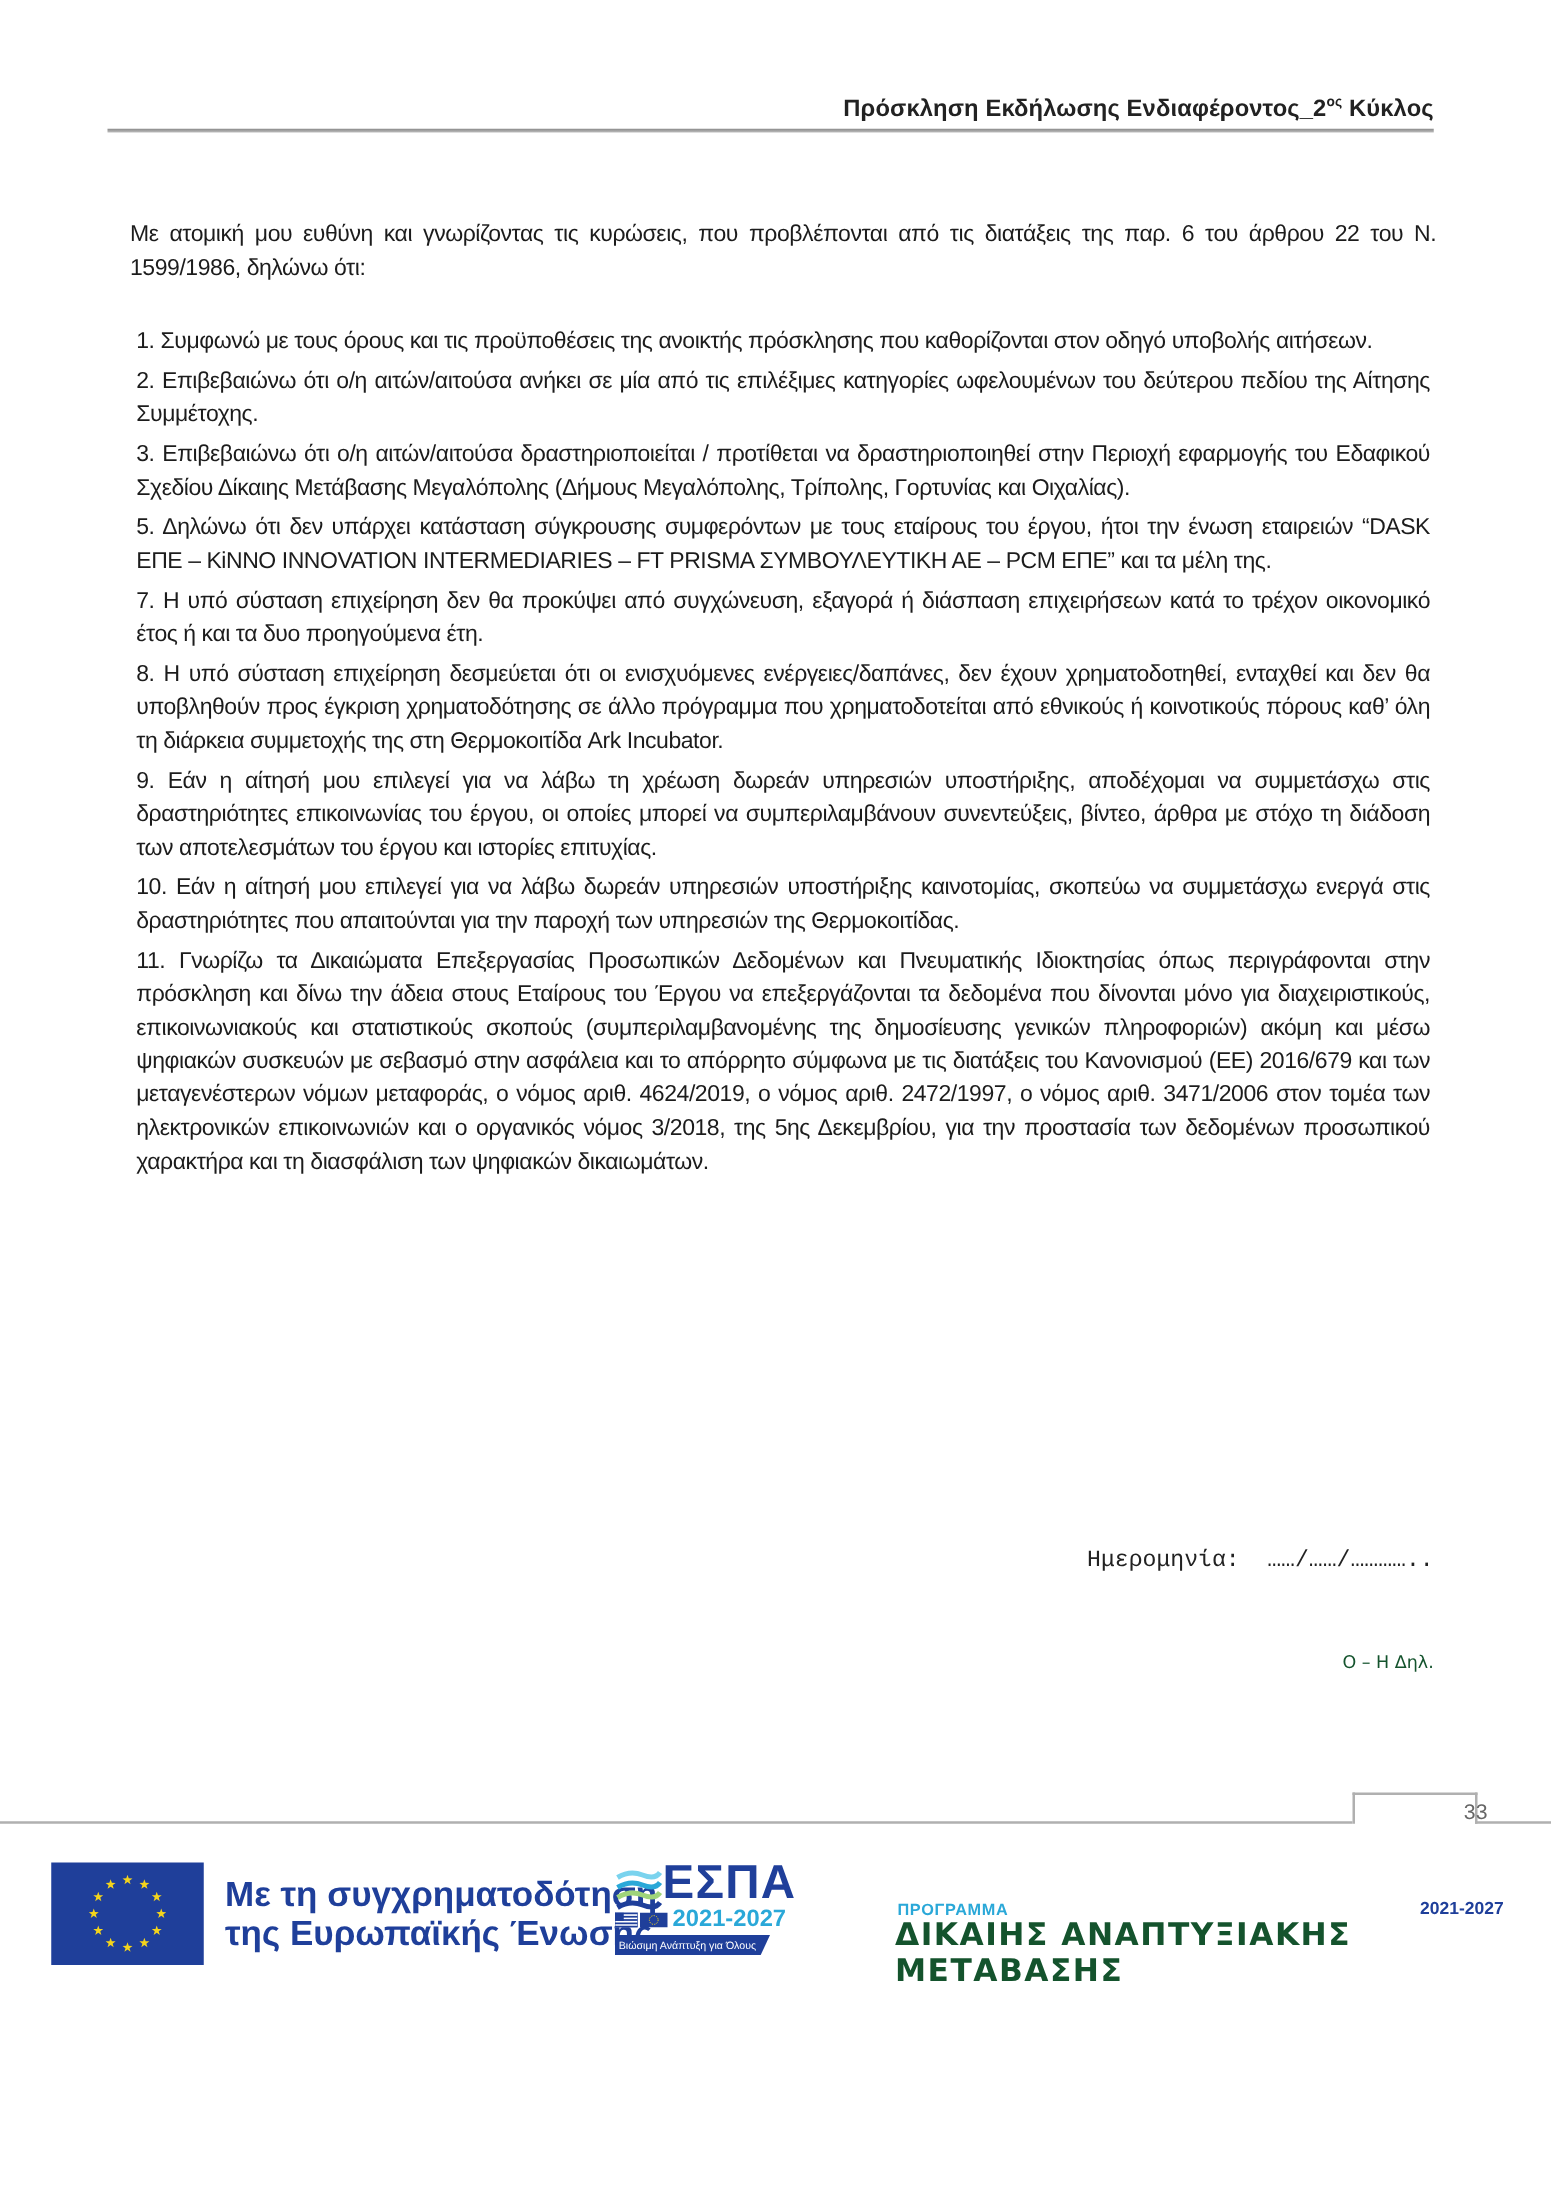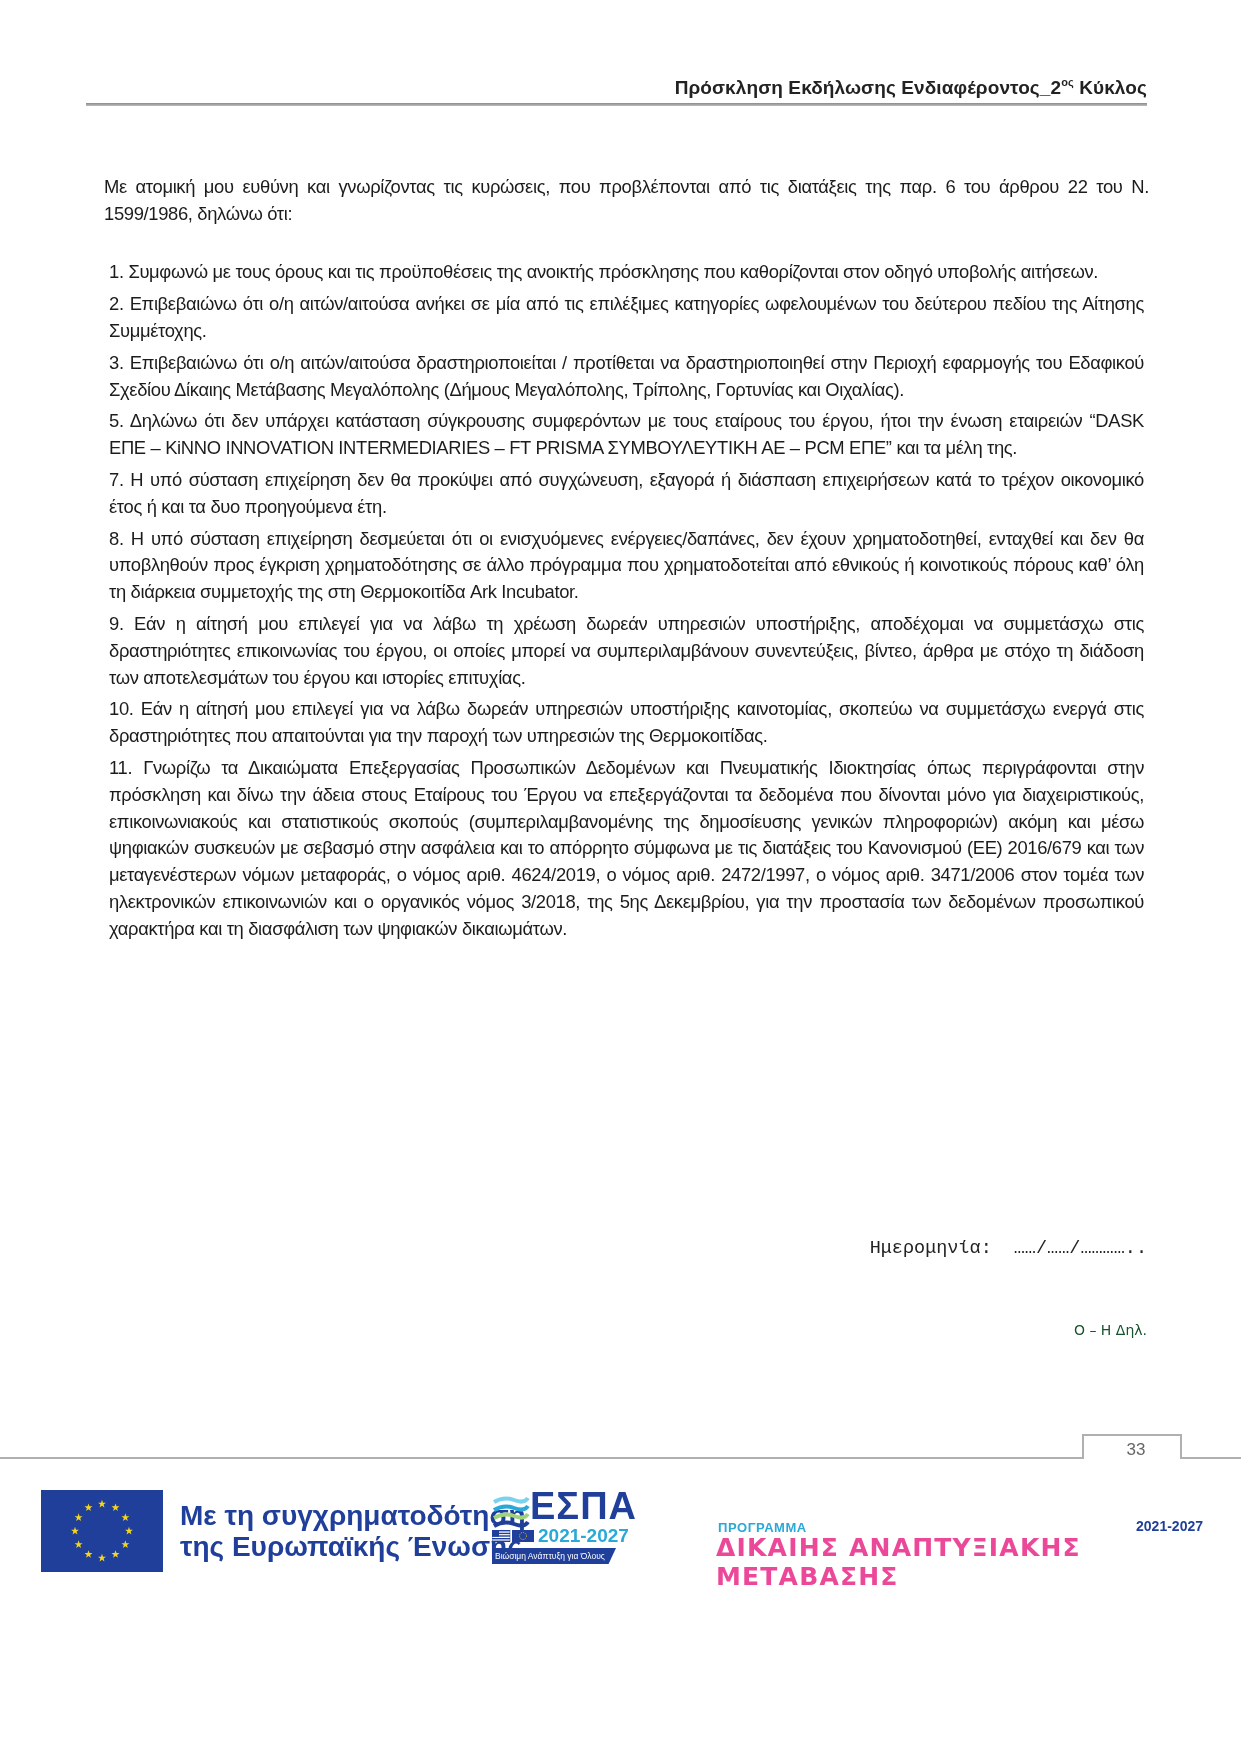--- a/index.html
+++ b/index.html
@@ -24,21 +24,21 @@
                font-family: Liberation Mono, monospace; margin-left: 12px; }
   .date-line .label { margin-right: 22px; }
   .signature { position: absolute; right: 94px; top: 1322px; font-size: 14px; color: #14532d;
                font-family: "DejaVu Sans", sans-serif; }
 
   
   .footer-line-left { position: absolute; left: 0; width: 1082px; top: 1457px; height: 2px; background: #b0b0b0; }
   .footer-line-right { position: absolute; left: 1180px; right: 0; top: 1457px; height: 2px; background: #b0b0b0; }
   .page-tab { position: absolute; left: 1082px; width: 96px; top: 1434px; height: 23px;
               border: 2px solid #b0b0b0; border-bottom: none; }
-  .page-number { position: absolute; left: 1082px; width: 108px; top: 1440px; text-align: center;
+  .page-number { position: absolute; left: 1082px; width: 108px; top: 1440px; text-align: right;
                  font-size: 17px; color: #666; font-family: "Liberation Sans", sans-serif; }
 
   
   .eu-flag { position: absolute; left: 41px; top: 1490px; width: 122px; height: 82px; background: #1f3f9a; }
   .eu-flag svg { width: 100%; height: 100%; display: block; }
   .eu-text { position: absolute; left: 180px; top: 1500px; font-size: 28px; line-height: 31px;
              color: #1f3f9a; font-weight: bold; font-family: "Liberation Sans", sans-serif; }
 
   
   .espa-logo { position: absolute; left: 490px; top: 1480px; width: 140px; height: 90px; }
@@ -51,21 +51,21 @@
   .espa-tagline { position: absolute; left: 2px; top: 68px; width: 124px; height: 16px; background: #1f3f9a;
                   color: #fff; font-size: 8.5px; line-height: 16px; padding-left: 3px; box-sizing: border-box;
                   clip-path: polygon(0 0, 100% 0, 94% 100%, 0 100%); font-family: "Liberation Sans", sans-serif; }
 
   
   .program-label { position: absolute; left: 718px; top: 1520px; font-size: 13px; font-weight: bold;
                    color: #2aa8d8; letter-spacing: 0.5px; font-family: "Liberation Sans", sans-serif; }
   .program-years { position: absolute; right: 38px; top: 1518px; font-size: 14px; font-weight: bold;
                    color: #1f3f9a; font-family: "Liberation Sans", sans-serif; }
   .program-name { position: absolute; left: 716px; top: 1533px; font-size: 25px; font-weight: bold;
-                  color: #ec4899; letter-spacing: 1.2px; font-family: "DejaVu Sans", sans-serif; }
+                  color: #14532d; letter-spacing: 1.2px; font-family: "DejaVu Sans", sans-serif; }
 </style>
 </head>
 <body>
 
 <div class="header-title"><span>Πρόσκληση Εκδήλωσης Ενδιαφέροντος_2</span><sup>ος</sup><span> Κύκλος</span></div>
 <div class="header-rule"></div>
 
 <div class="body-text">
   <p>Με ατομική μου ευθύνη και γνωρίζοντας τις κυρώσεις, που προβλέπονται από τις διατάξεις της παρ. 6 του άρθρου 22 του Ν. 1599/1986, δηλώνω ότι:</p>
   <div class="spacer"></div>

